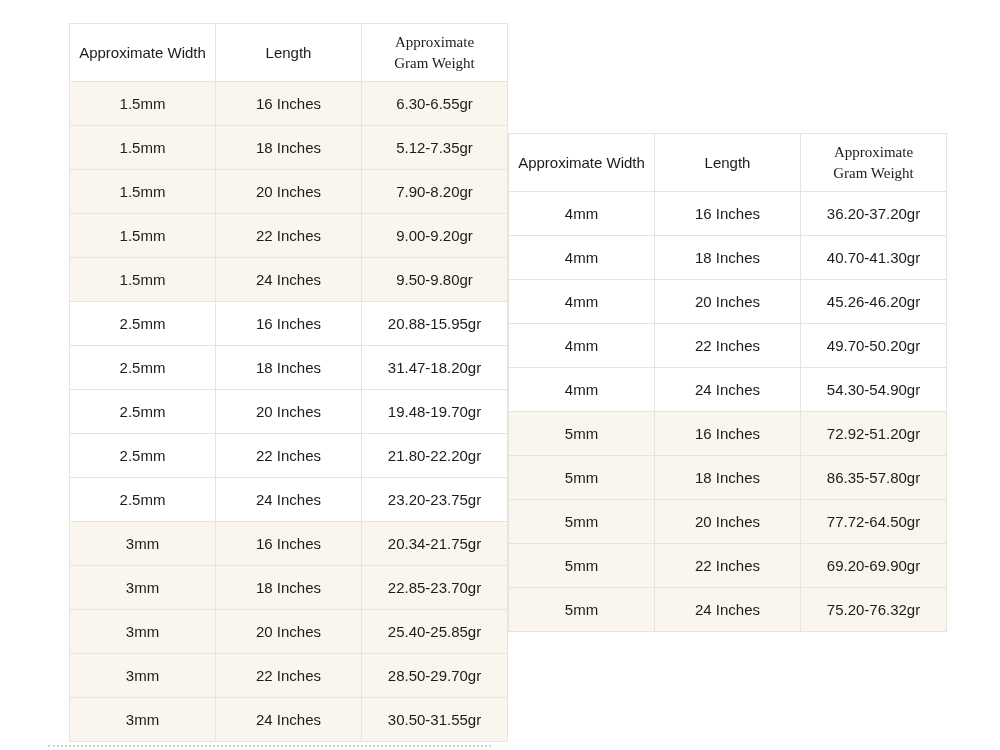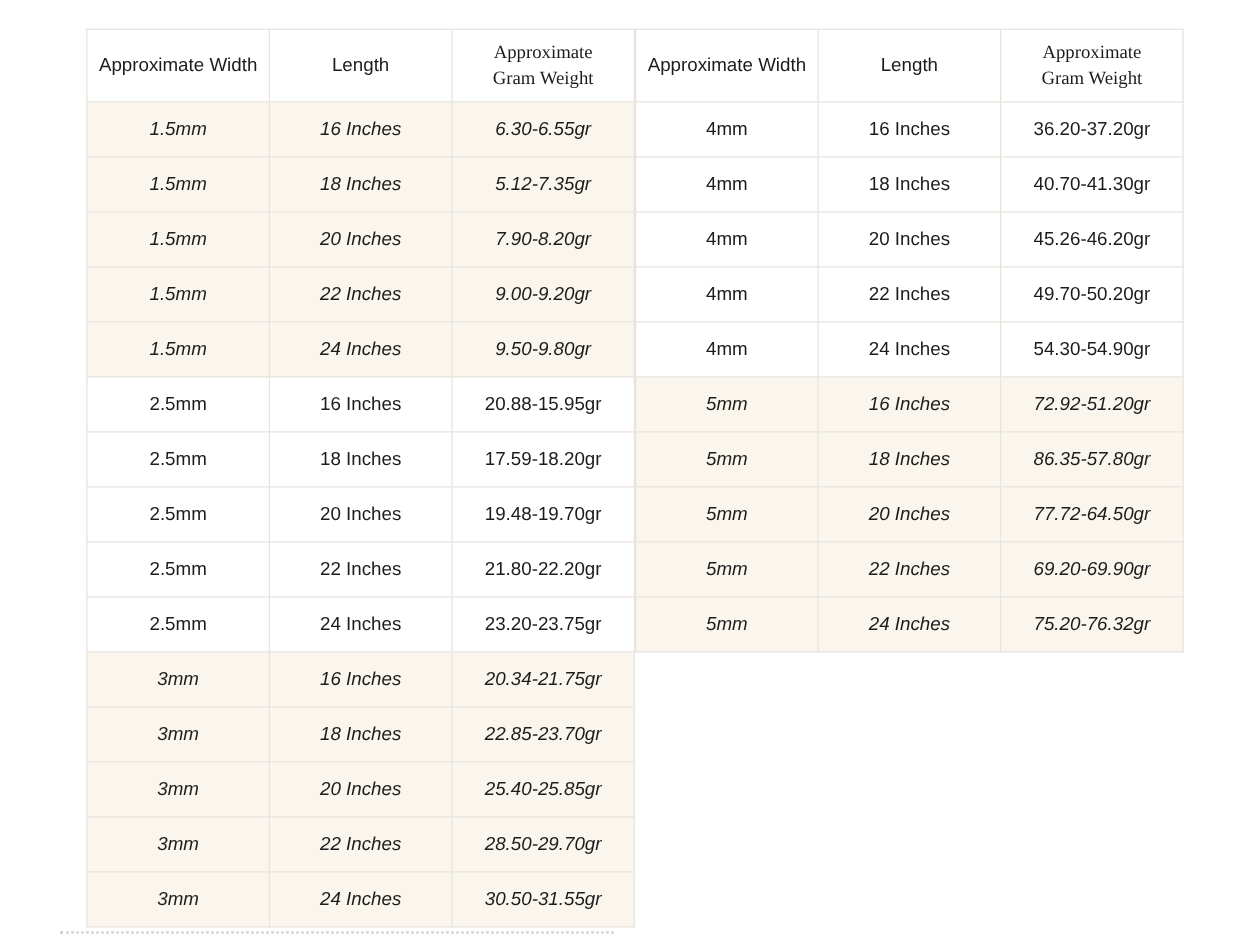--- a/index.html
+++ b/index.html
@@ -5,35 +5,35 @@
   * { box-sizing: border-box; }
   html, body { margin: 0; padding: 0; }
   body {
     width: 1000px; height: 750px;
     background: var(--page-bg, #ffffff);
     font-family: "Liberation Sans", sans-serif;
     position: relative; overflow: hidden;
   }
   .chart-wrap {
     position: absolute; left: 53px; top: 23px;
-    display: flex; align-items: flex-start; padding-left: 16px;
+    display: flex; align-items: center; padding-left: 16px;
   }
   table { border-collapse: collapse; table-layout: fixed; }
   th, td {
     border: 1px solid var(--border, #e7e3dd);
     width: 146px; min-width: 146px; max-width: 146px;
     text-align: center; vertical-align: middle;
     font-size: 15px; font-weight: 400;
     color: var(--text, #1c1c1c);
     padding: 0;
     background: var(--row-plain, #ffffff);
   }
   th { height: 58px; line-height: 21px; background: var(--header-bg, #ffffff); }
   td { height: 44px; }
-  tr.shaded td { background: var(--row-shaded, #faf6ee); font-style: italic; }
+  tr.shaded td { background: var(--row-shaded, #faf6ee); }
   th .hdr { display: inline-block; }
   th.wrap .hdr { max-width: 112px; font-family: Liberation Serif, serif; }
   .dotted-divider {
     position: absolute; left: 48px; top: 745px; width: 443px; height: 0;
     border-top: 2px dotted var(--divider, #d6d1c9);
   }
 </style>
 </head>
 <body style="--page-bg: #ffffff; --header-bg: #ffffff; --row-shaded: #faf6ee; --row-plain: #ffffff; --border: #e7e3dd; --text: #1c1c1c; --divider: #d6d1c9;">
 
@@ -73,21 +73,21 @@
           <td>9.50-9.80gr</td>
         </tr>
         <tr>
           <td>2.5mm</td>
           <td>16 Inches</td>
           <td>20.88-15.95gr</td>
         </tr>
         <tr>
           <td>2.5mm</td>
           <td>18 Inches</td>
-          <td>17.59-18.20gr</td>
+          <td>31.47-18.20gr</td>
         </tr>
         <tr>
           <td>2.5mm</td>
           <td>20 Inches</td>
           <td>19.48-19.70gr</td>
         </tr>
         <tr>
           <td>2.5mm</td>
           <td>22 Inches</td>
           <td>21.80-22.20gr</td>

